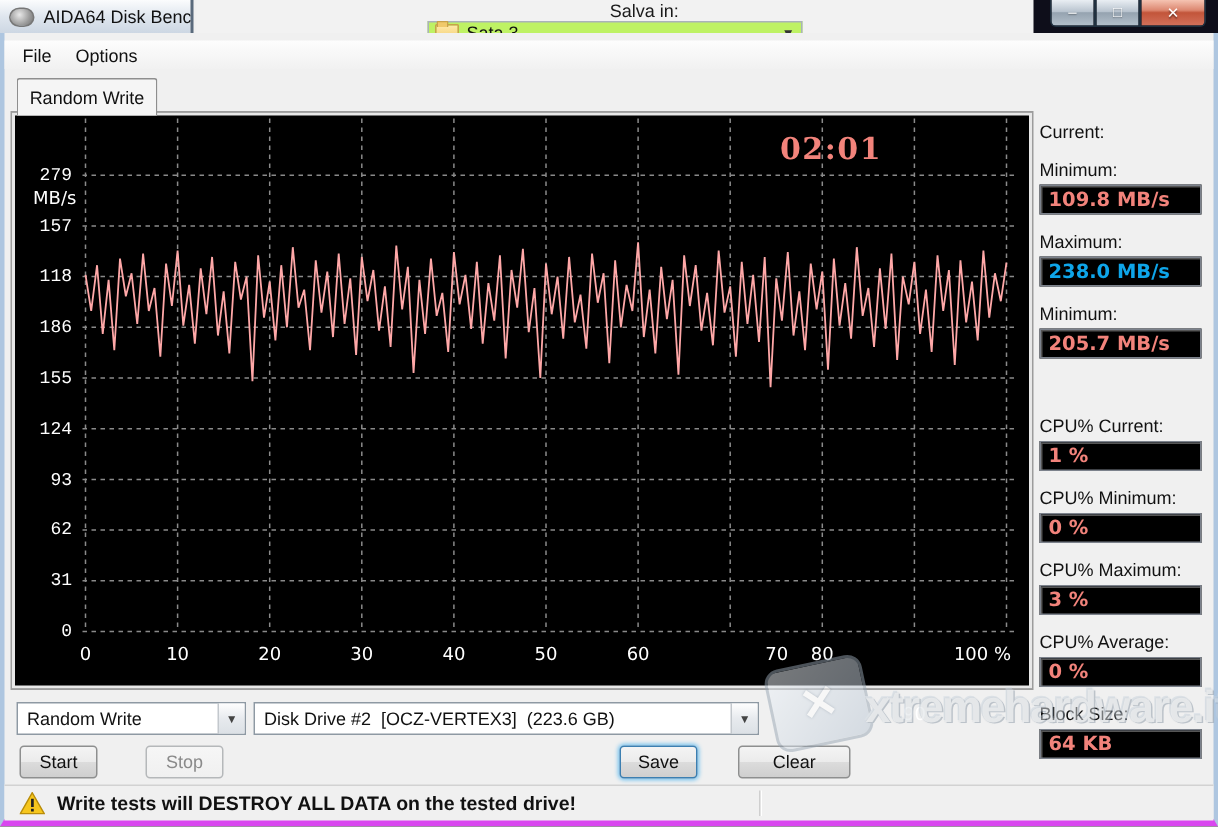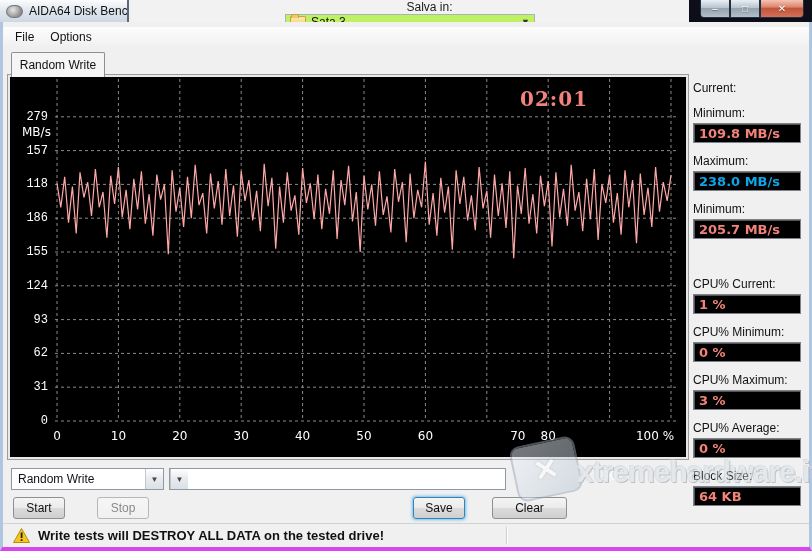--- a/index.html
+++ b/index.html
@@ -260,20 +260,21 @@
         <div class="stat-label">Block Size:</div>
         <div class="stat-value" style="color: rgb(242, 131, 123);">64 KB</div>
       </div>
     </div>
 
     <div class="combo test">
       <span class="ctext">Random Write</span>
       <span class="cbtn">▼</span>
     </div>
     <div class="combo drive">
+      <span class="ctext">Disk Drive #2  [OCZ-VERTEX3]  (223.6 GB)</span>
       <span class="cbtn">▼</span>
     </div>
 
     <div class="btn start">Start</div>
     <div class="btn stop">Stop</div>
     <div class="btn save">Save</div>
     <div class="btn clear">Clear</div>
 
     <div class="statusbar">
       <svg class="warn-icon" width="17" height="15" viewBox="0 0 17 15">

